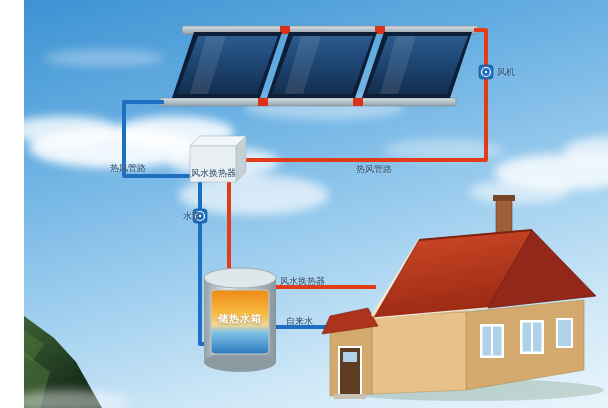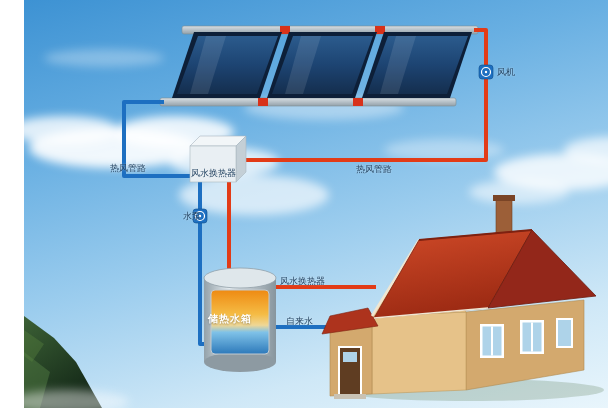--- a/index.html
+++ b/index.html
@@ -19,21 +19,21 @@
     color:#1e3f5e;
     white-space:nowrap;
     text-shadow:0 0 2px rgba(255,255,255,.55);
   }
   .lbl-white{
     position:absolute;
     font-size:10px;
     font-weight:bold;
     color:#ffffff;
     letter-spacing:1px;
-    text-align:left;
+    text-align:center;
     white-space:nowrap;
     text-shadow:0 1px 2px rgba(0,0,0,.35);
   }
 </style>
 </head>
 <body>
 
 <div class="stage">
 
 <svg width="608" height="408" viewBox="0 0 608 408">

